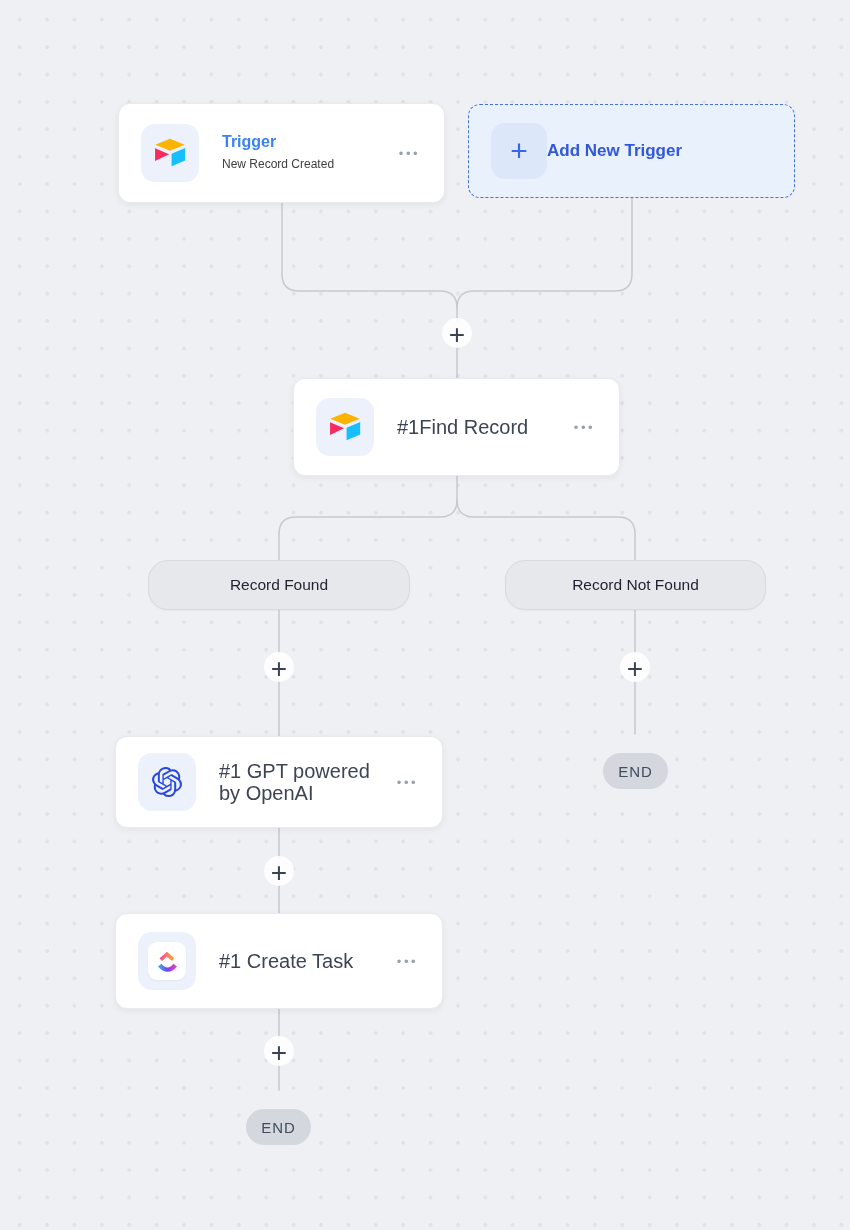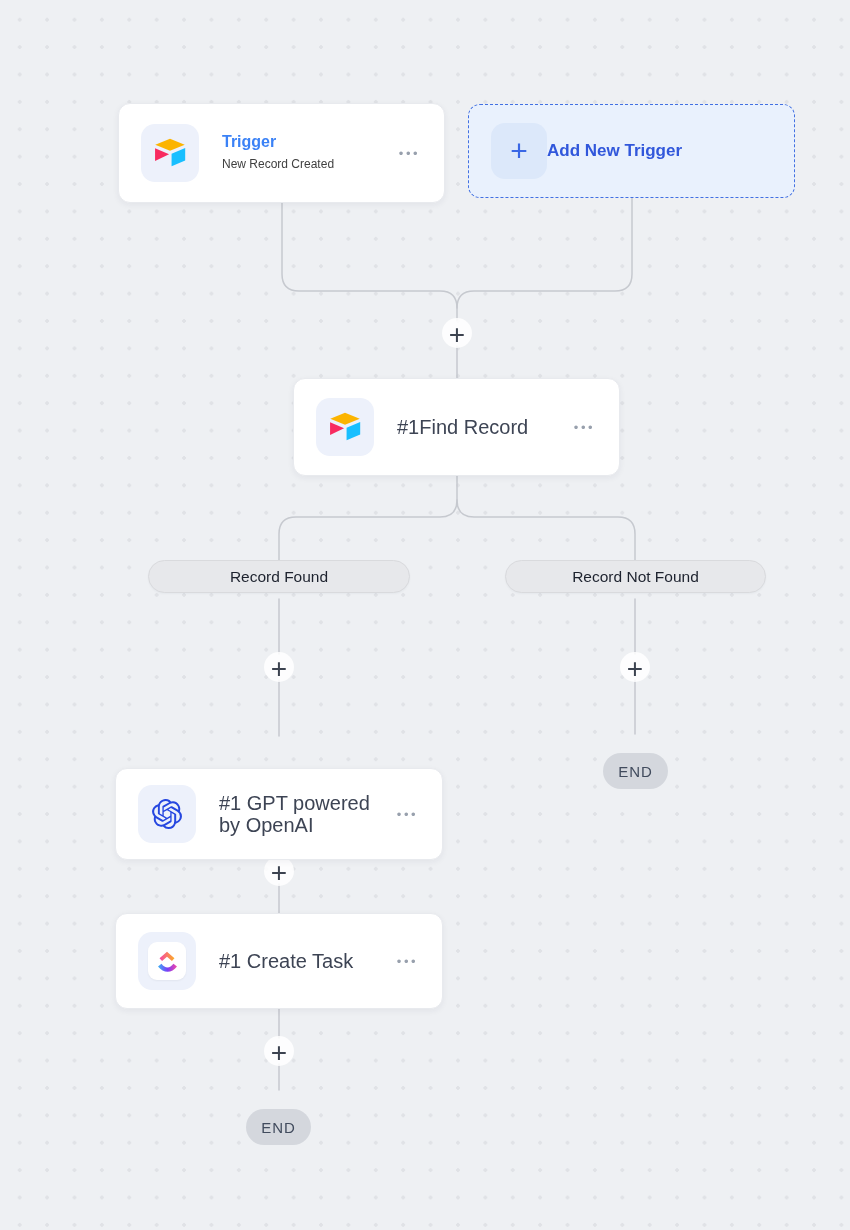--- a/index.html
+++ b/index.html
@@ -72,21 +72,21 @@
     background: #dce8fa;
     display: flex; align-items: center; justify-content: center;
     font-size: 30px; font-weight: 300; color: #3a67e5; line-height: 1;
   }
   .add-trigger .add-label {
     font-size: 17px; font-weight: 700; color: #3157db;
   }
 
   .branch-pill {
     position: absolute;
-    height: 33px;
+    height: 50px;
     background: #e7e8eb;
     border: 1px solid #d9dadd;
     border-radius: 20px;
     display: flex; align-items: center; justify-content: center;
     font-size: 15.5px; color: #1d222e;
     box-shadow: 0 1px 2px rgba(30,40,70,0.04);
   }
   .pill-found { left: 148px; top: 560px; width: 262px; }
   .pill-notfound { left: 505px; top: 560px; width: 261px; }
 
@@ -96,21 +96,21 @@
     background: #d4d7dd;
     border-radius: 18px;
     display: flex; align-items: center; justify-content: center;
     font-size: 15px; font-weight: 500; color: #414b5d; letter-spacing: 1px; margin-top: 19px;
   }
   .end-left { left: 246px; top: 1090px; }
   .end-right { left: 603px; top: 734px; }
 
   .pos-trigger { left: 118px; top: 103px; width: 327px; height: 100px; }
   .pos-find    { left: 293px; top: 378px; width: 327px; height: 98px; }
-  .pos-gpt     { left: 115px; top: 768px; width: 328px; height: 92px; }
+  .pos-gpt     { left: 115px; top: 736px; width: 328px; height: 92px; }
   .pos-task    { left: 115px; top: 913px; width: 328px; height: 96px; }
 </style>
 </head>
 <body>
 
 <div class="canvas">
 
   <svg class="wires" viewBox="0 0 850 1230">
     <defs>
       <linearGradient id="cu-top" x1="0" y1="0" x2="1" y2="0">

